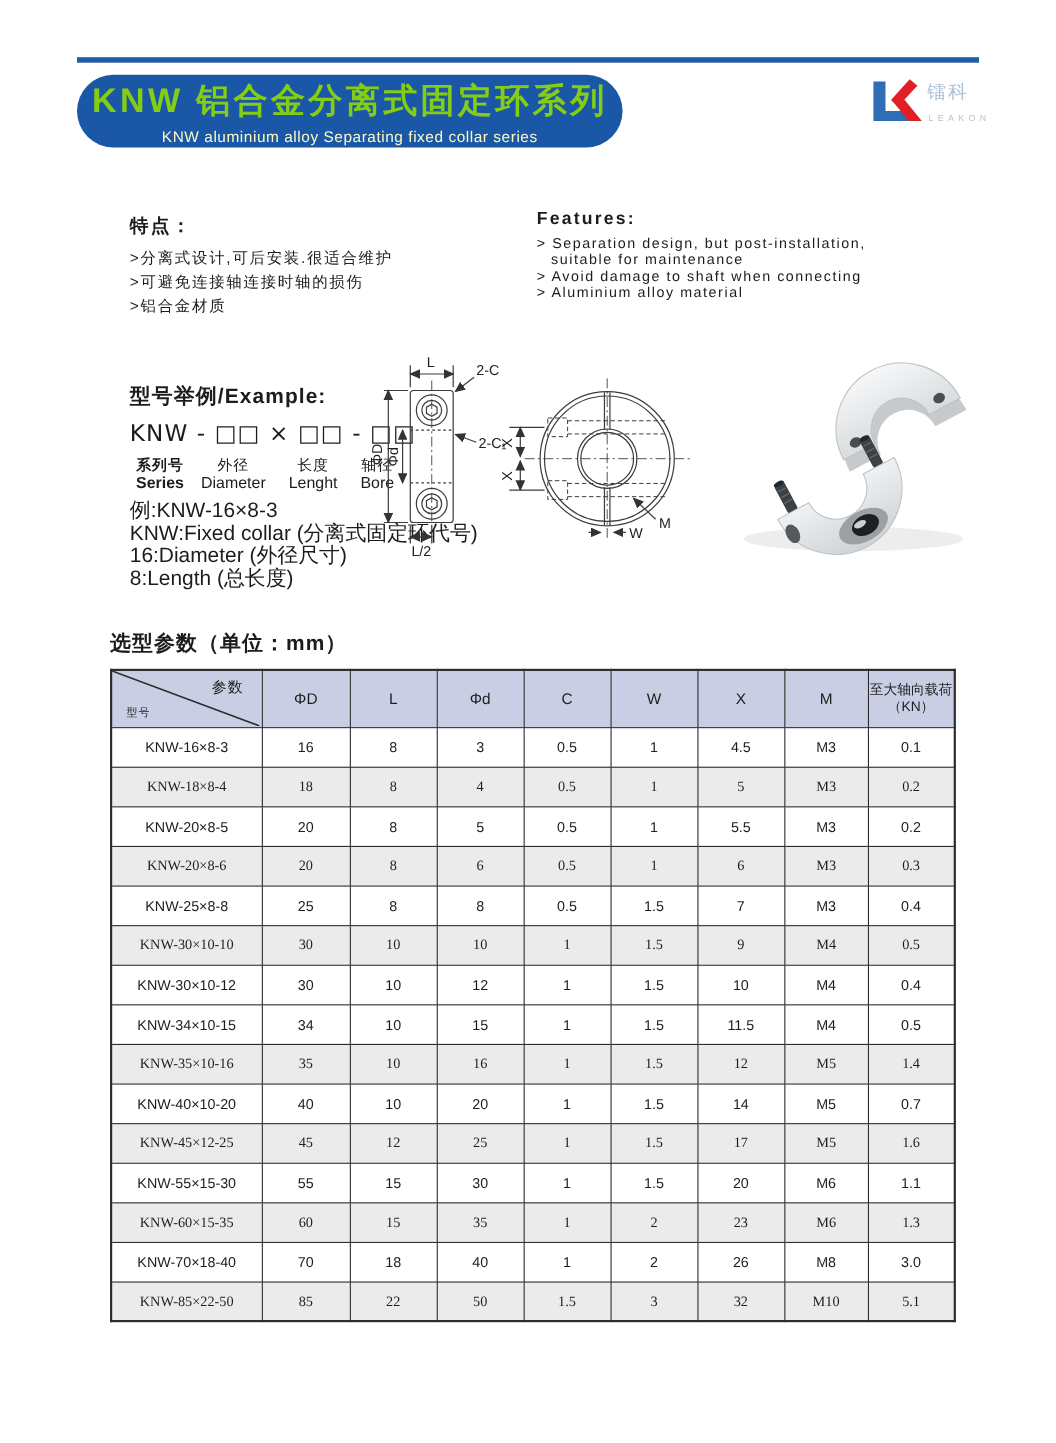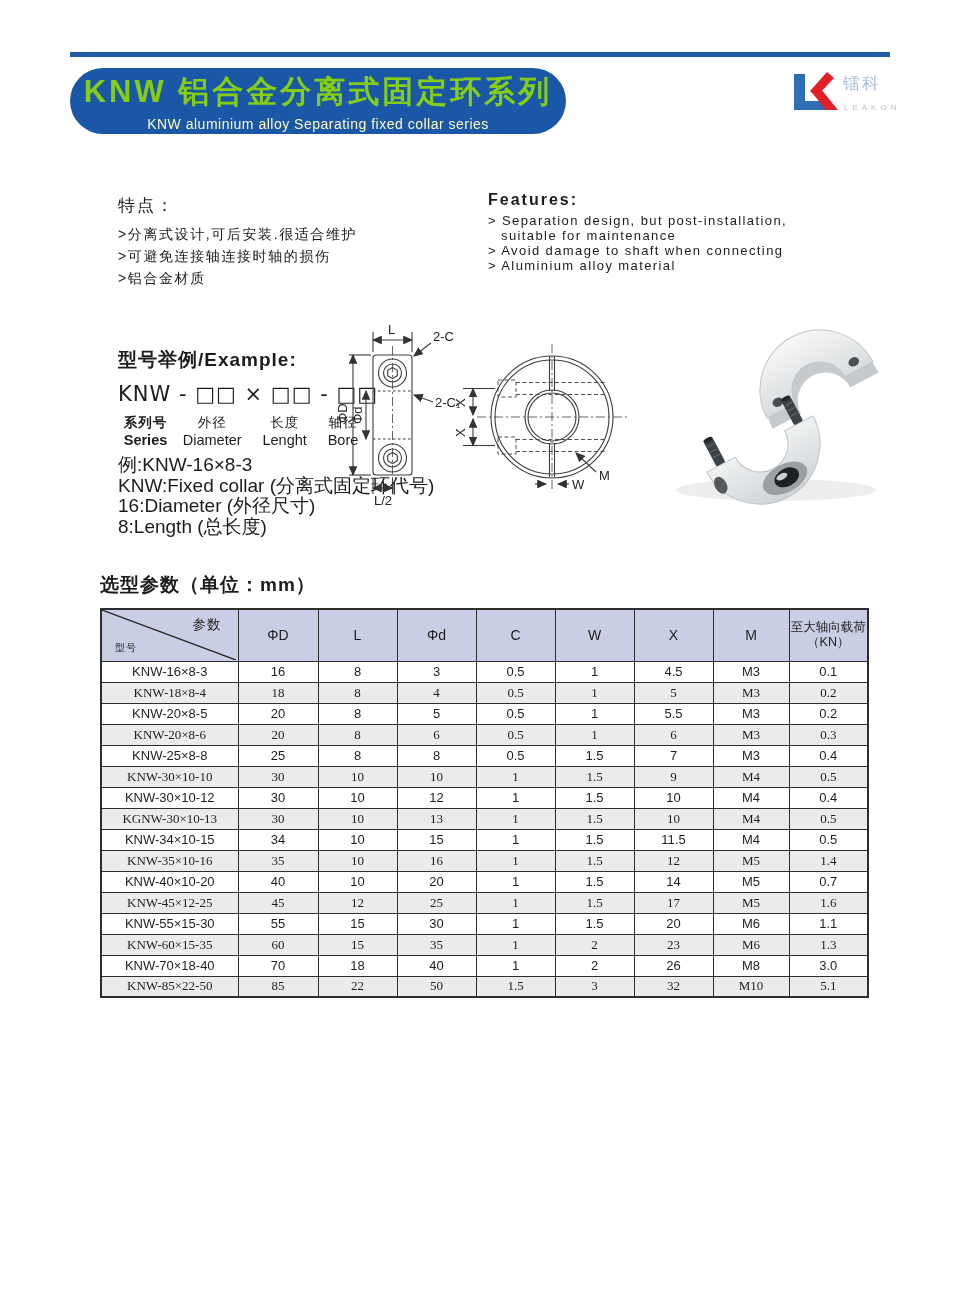--- a/index.html
+++ b/index.html
@@ -12,21 +12,21 @@
   .topbar{position:absolute;left:70px;top:52px;width:820px;height:5px;background:var(--topbar);}
   .banner{position:absolute;left:70px;top:68px;width:496px;height:66px;border-radius:33px;
           background:var(--banner);display:flex;flex-direction:column;align-items:center;justify-content:center;}
   .banner-title{color:#84cc16;font-weight:bold;font-size:31px;letter-spacing:3px;white-space:nowrap;}
   .banner-sub{color:#fef9c3;font-size:14px;letter-spacing:.5px;margin-top:3px;white-space:nowrap;}
 
   .logo{position:absolute;left:791px;top:70px;width:120px;height:46px;}
 
   .features-zh{position:absolute;left:118px;top:194px;width:330px;}
   .features-en{position:absolute;left:488px;top:191px;width:360px;}
-  .feat-head-zh{font-size:17px;font-weight:normal;letter-spacing:2px;margin-bottom:6px;}
+  .feat-head-zh{font-size:17px;font-weight:bold;letter-spacing:2px;margin-bottom:6px;}
   .feat-head-en{font-size:16px;font-weight:bold;letter-spacing:2px;margin-bottom:4px;}
   .feat-item-zh{font-size:14px;letter-spacing:1.6px;line-height:22px;}
   .feat-line-en{font-size:13px;letter-spacing:1.4px;line-height:15px;}
   .feat-line-indent{padding-left:13px;}
 
   .example{position:absolute;left:118px;top:347px;width:250px;}
   .ex-head{font-size:19px;font-weight:bold;letter-spacing:1px;margin-bottom:9px;}
   .ex-pattern{font-family:"DejaVu Sans",sans-serif;font-size:21px;letter-spacing:1px;margin-bottom:8px;white-space:nowrap;}
   .ex-cols{display:flex;margin-bottom:7px;}
   .ex-col{text-align:center;}
@@ -43,21 +43,21 @@
   .photo{position:absolute;left:648px;top:318px;}
 
   .tbl-title{position:absolute;left:100px;top:572px;font-size:19px;font-weight:bold;letter-spacing:1px;}
 
   table.spec{position:absolute;left:100px;top:608px;border-collapse:collapse;table-layout:fixed;
              border:2.5px solid #2d2d2d;}
   table.spec th,table.spec td{border:1.6px solid #2d2d2d;text-align:center;vertical-align:middle;
              font-size:13px;color:#1e1e1e;padding:0;}
   table.spec thead tr{height:52px;background:var(--headerBg);}
   table.spec thead th{font-weight:normal;font-size:14px;}
-  table.spec tbody tr{height:21px;background:#ffffff;}
+  table.spec tbody tr{height:36px;background:#ffffff;}
   table.spec tbody tr.alt{background:var(--altRow);font-family:Liberation Serif, serif;}
   .corner{position:relative;}
   .corner svg{position:absolute;left:0;top:0;}
   .corner .c-top{position:absolute;right:16px;top:6px;font-size:13.5px;letter-spacing:1px;}
   .corner .c-bottom{position:absolute;left:13px;bottom:6px;font-size:10px;letter-spacing:1px;}
   .load-h{font-size:12.5px;line-height:15px;display:block;}
 </style>
 </head>
 <body>
 
@@ -342,31 +342,20 @@
           <td>KNW-30×10-12</td>
           <td>30</td>
           <td>10</td>
           <td>12</td>
           <td>1</td>
           <td>1.5</td>
           <td>10</td>
           <td>M4</td>
           <td>0.4</td>
         </tr>
-        <tr class="alt">
-          <td>KGNW-30×10-13</td>
-          <td>30</td>
-          <td>10</td>
-          <td>13</td>
-          <td>1</td>
-          <td>1.5</td>
-          <td>10</td>
-          <td>M4</td>
-          <td>0.5</td>
-        </tr>
         <tr>
           <td>KNW-34×10-15</td>
           <td>34</td>
           <td>10</td>
           <td>15</td>
           <td>1</td>
           <td>1.5</td>
           <td>11.5</td>
           <td>M4</td>
           <td>0.5</td>

